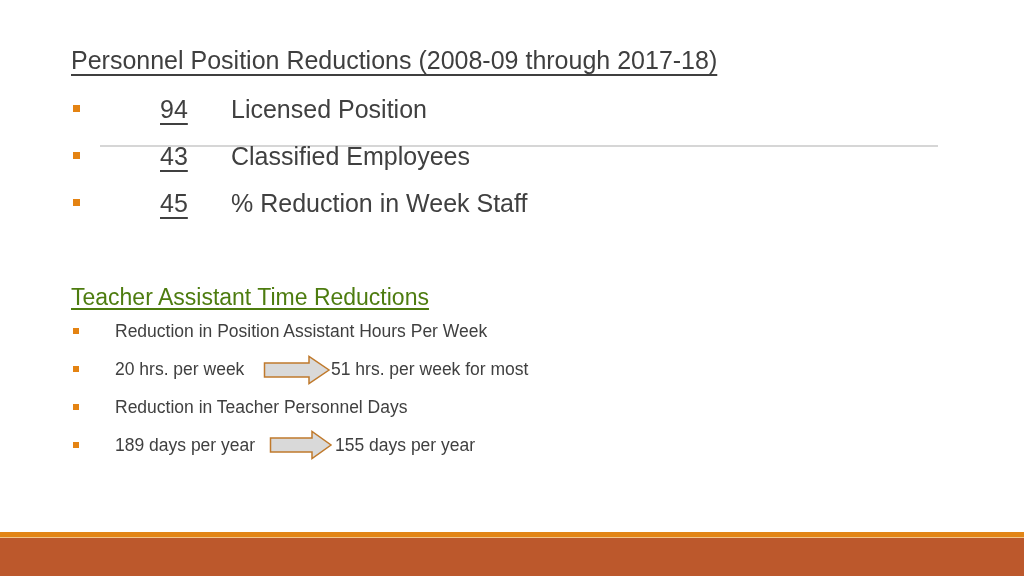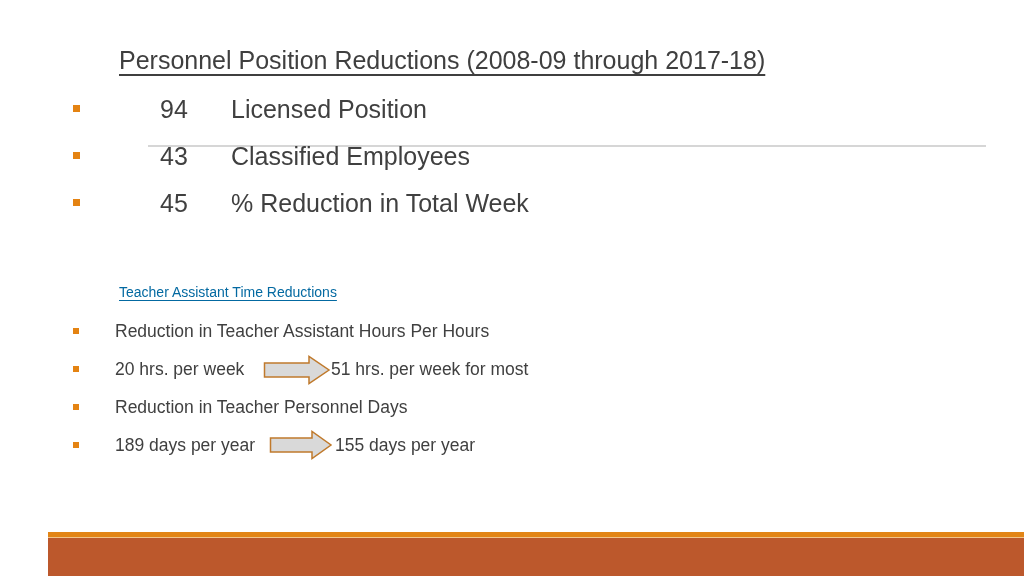--- a/index.html
+++ b/index.html
@@ -1,32 +1,32 @@
 <!DOCTYPE html>
 <html><head>
 <meta charset="utf-8">
 <style>
   html, body { margin:0; padding:0; }
   body {
     width:1024px; height:576px; position:relative; overflow:hidden;
     background:#ffffff; font-family:"Liberation Sans", sans-serif; color:#404040;
   }
-  .abs { position:absolute;margin-left:48px; }
+  .abs { position:absolute; }
   .title {
     left:71px; top:46px; font-size:25px; text-decoration:underline;
     text-decoration-thickness:2px; text-underline-offset:5px; white-space:nowrap; color:#3f3f3f;
   }
   .bullet-sq { width:7px; height:7px; background:#e48312; position:absolute; }
   .big-row { position:absolute; left:0; height:32px; font-size:25px; white-space:nowrap; }
-  .big-num { position:absolute; left:160px; text-underline-offset:5px; text-decoration-thickness:1.5px; }
+  .big-num { position:absolute; left:160px; text-decoration:underline; text-underline-offset:5px; text-decoration-thickness:1.5px; }
   .big-label { position:absolute; left:231px; }
   .divider { left:100px; top:145px; width:838px; height:2px; background:#d6d6d6; }
   .section-title {
-    left:71px; top:284px; font-size:14px; text-decoration:underline; text-underline-offset:3px;
-    white-space:nowrap; color:#0369a1;
+    left:71px; top:284px; font-size:23px; text-decoration:underline; text-underline-offset:3px;
+    white-space:nowrap; color:#4d7c0f;
   }
   .small-row { position:absolute; left:0; height:24px; font-size:17.5px; white-space:nowrap; }
   .small-row .txt { position:absolute; left:115px; top:0; }
   .arrow { position:absolute; }
   .footer-stripe { left:0; top:532px; width:1024px; height:5px; background:#e28516; }
   .footer-line { left:0; top:537px; width:1024px; height:1px; background:#f1c58a; }
   .footer-band { left:0; top:538px; width:1024px; height:38px; background:#bc582c; }
 </style>
 </head>
 <body>
@@ -43,28 +43,28 @@
 
 <div class="big-row" style="top:142px;">
   <span class="bullet-sq" style="left:73px;top:10px;"></span>
   <span class="big-num">43</span>
   <span class="big-label">Classified Employees</span>
 </div>
 
 <div class="big-row" style="top:189px;">
   <span class="bullet-sq" style="left:73px;top:10px;"></span>
   <span class="big-num">45</span>
-  <span class="big-label">% Reduction in Total Week</span>
+  <span class="big-label">% Reduction in Week Staff</span>
 </div>
 
 <div class="abs section-title">Teacher Assistant Time Reductions</div>
 
 <div class="small-row" style="top:321px;">
   <span class="bullet-sq" style="left:73px;top:7px;width:6px;height:6px;"></span>
-  <span class="txt">Reduction in Teacher Assistant Hours Per Hours</span>
+  <span class="txt">Reduction in Position Assistant Hours Per Week</span>
 </div>
 
 <div class="small-row" style="top:359px;">
   <span class="bullet-sq" style="left:73px;top:7px;width:6px;height:6px;"></span>
   <span class="txt">20 hrs. per week</span>
   <svg class="arrow" style="left:263px;top:-4px;" width="68" height="30" viewBox="0 0 68 30">
     <path d="M1.5 8 H46 V1.5 L66 15 L46 28.5 V22 H1.5 Z" fill="#d9d9d9" stroke="#c07a2c" stroke-width="1.5" stroke-linejoin="miter"></path>
   </svg>
   <span class="txt" style="left:331px;">51 hrs. per week for most</span>
 </div>

